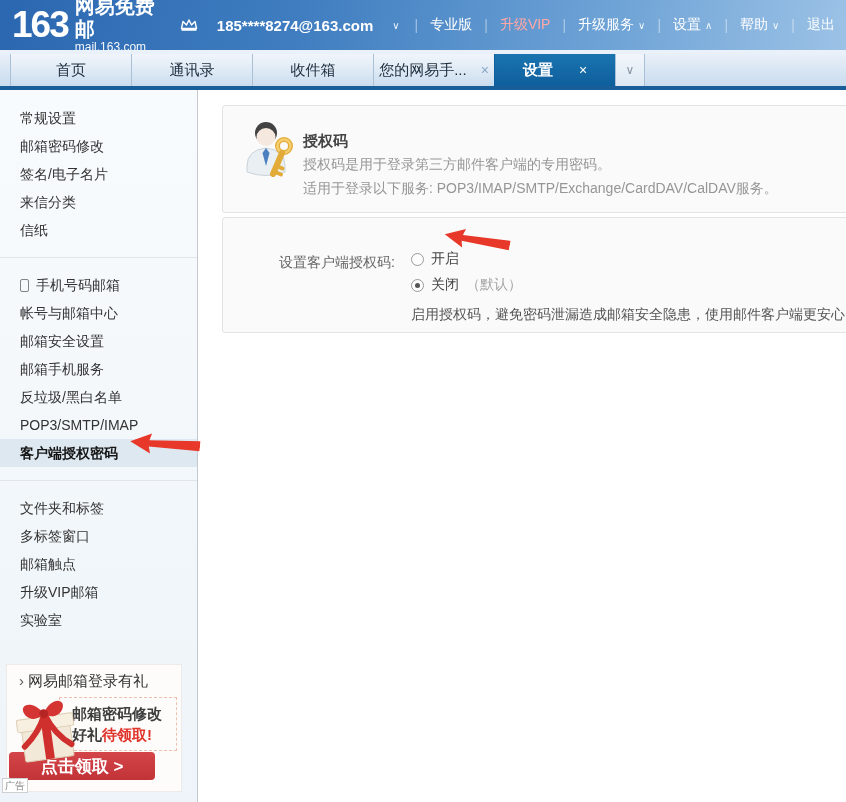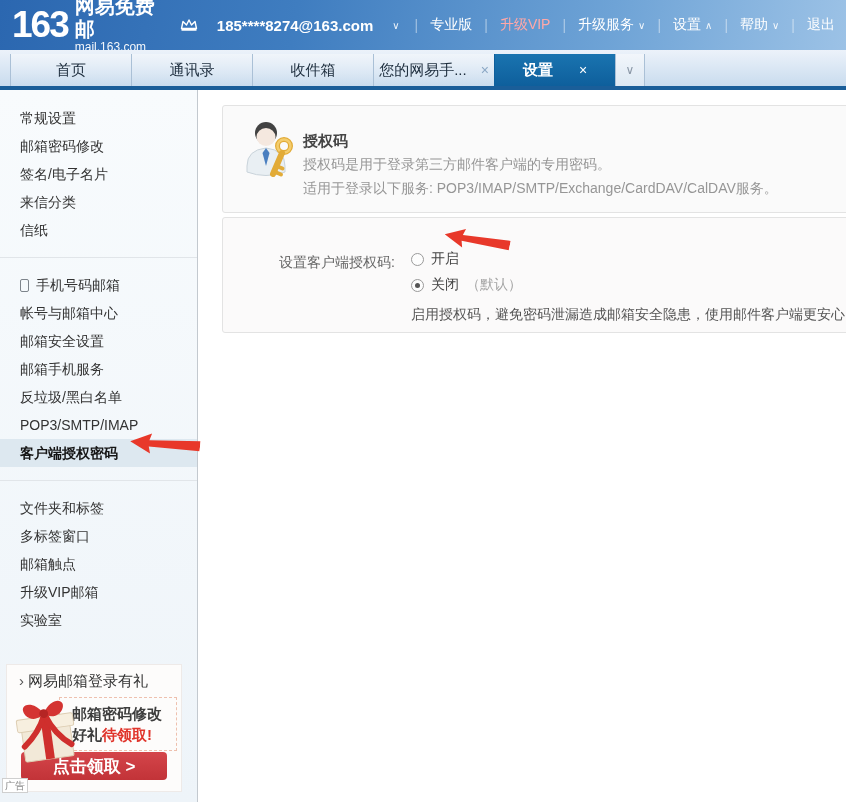--- a/index.html
+++ b/index.html
@@ -46,21 +46,21 @@
 
   
   .promo { position:absolute; left:6px; top:574px; width:176px; height:128px;
     border:1px solid #eeeae8; background:#fdfcfb; }
   .promo-title { position:absolute; top:7px; left:12px; font-size:15px; color:#333; white-space:nowrap; }
   .promo-title .arr { color:#555; margin-right:4px; font-size:15px; }
   .promo-dashed { position:absolute; left:52px; top:32px; width:118px; border:1px dashed #eec0ae;
     padding:5px 4px 5px 12px; font-size:15px; font-weight:bold; color:#3d3d3d; line-height:21px; white-space:nowrap; }
   .promo-red { color:#e0342b; }
   .gift { position:absolute; left:0px; top:22px; width:78px; height:86px; transform:rotate(-8deg); z-index:2; }
-  .promo-btn { position:absolute; left:14px; bottom:11px; width:146px; height:28px; border:none;
+  .promo-btn { position:absolute; left:2px; bottom:11px; width:146px; height:28px; border:none;
     background:linear-gradient(#d4454a,#c23338); color:#fff; font-size:17px; font-weight:bold;
     border-radius:4px; cursor:pointer; font-family:inherit; }
   .ad-tag { position:absolute; left:2px; top:688px; font-size:10px; color:#8a8a8a;
     border:1px solid #cfcfcf; background:#fff; padding:0 2px; line-height:13px; z-index:3; }
 
   
   .main { position:absolute; left:222px; top:105px; width:700px; }
   .panel { border:1px solid #e3e3e3; border-radius:3px; background:#fafafa; position:relative; }
   .panel.intro { height:108px; margin-bottom:4px; }
   .intro-icon { position:absolute; left:20px; top:14px; }

